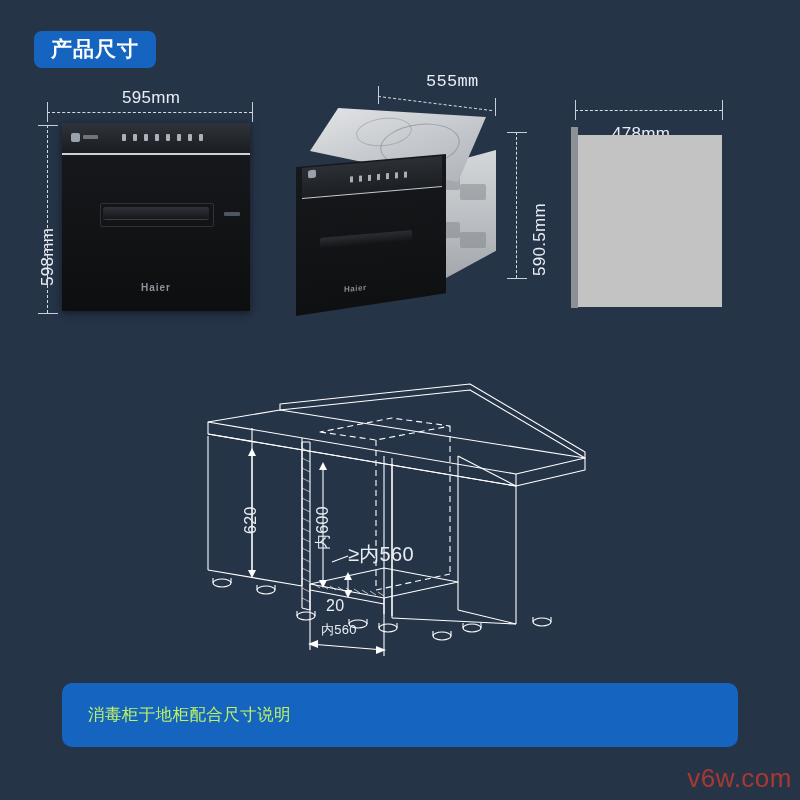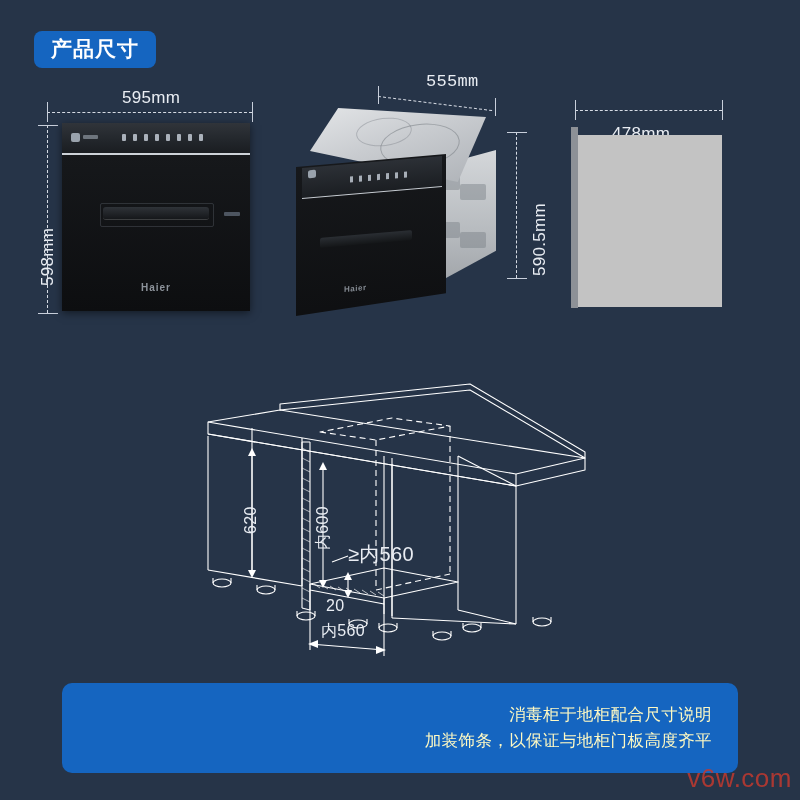--- a/index.html
+++ b/index.html
@@ -278,23 +278,22 @@
     width: 676px;
     box-sizing: border-box;
     background: #1565c0;
     border-radius: 10px;
     padding: 18px 26px 20px 26px;
   }
   .note p {
     margin: 0;
     font-size: 16.5px;
     line-height: 1.58;
-    color: #fef9c3;
+    color: #bef264;
     letter-spacing: .4px;
-    text-align: right;
   }
 
   .watermark {
     position: absolute;
     right: 8px;
     bottom: 6px;
     font-size: 26px;
     color: #c2392f;
     opacity: .85;
     letter-spacing: .5px;
@@ -475,21 +474,20 @@
     <path d="M204 226 L204 278"></path>
     <path d="M130 266 L204 272"></path>
     <path d="M138 262 L128 266 L138 270 Z" fill="#ffffff" stroke="none"></path>
     <path d="M196 268 L206 272 L196 276 Z" fill="#ffffff" stroke="none"></path>
   </svg>
 
   <div class="dim-label vert" style="left:62px; top:156px; font-size:16px;">620</div>
   <div class="dim-label vert" style="left:133px; top:172px; font-size:16px;">内600</div>
   <div class="dim-label" style="left:168px; top:163px; font-size:20px;">≥内560</div>
   <div class="dim-label" style="left:146px; top:219px; font-size:16px;">20</div>
-  <div class="dim-label" style="left:141px; top:243px; font-size:16px;">内560</div>
+  <div class="dim-label" style="left:141px; top:243px; font-size:13px;">内560</div>
 </div>
 
 <div class="note">
   <p>消毒柜于地柜配合尺寸说明</p>
-  <p>加装饰条，以保证与地柜门板高度齐平</p>
 </div>
 
 <div class="watermark">v6w.com</div>
 
 </body></html>

